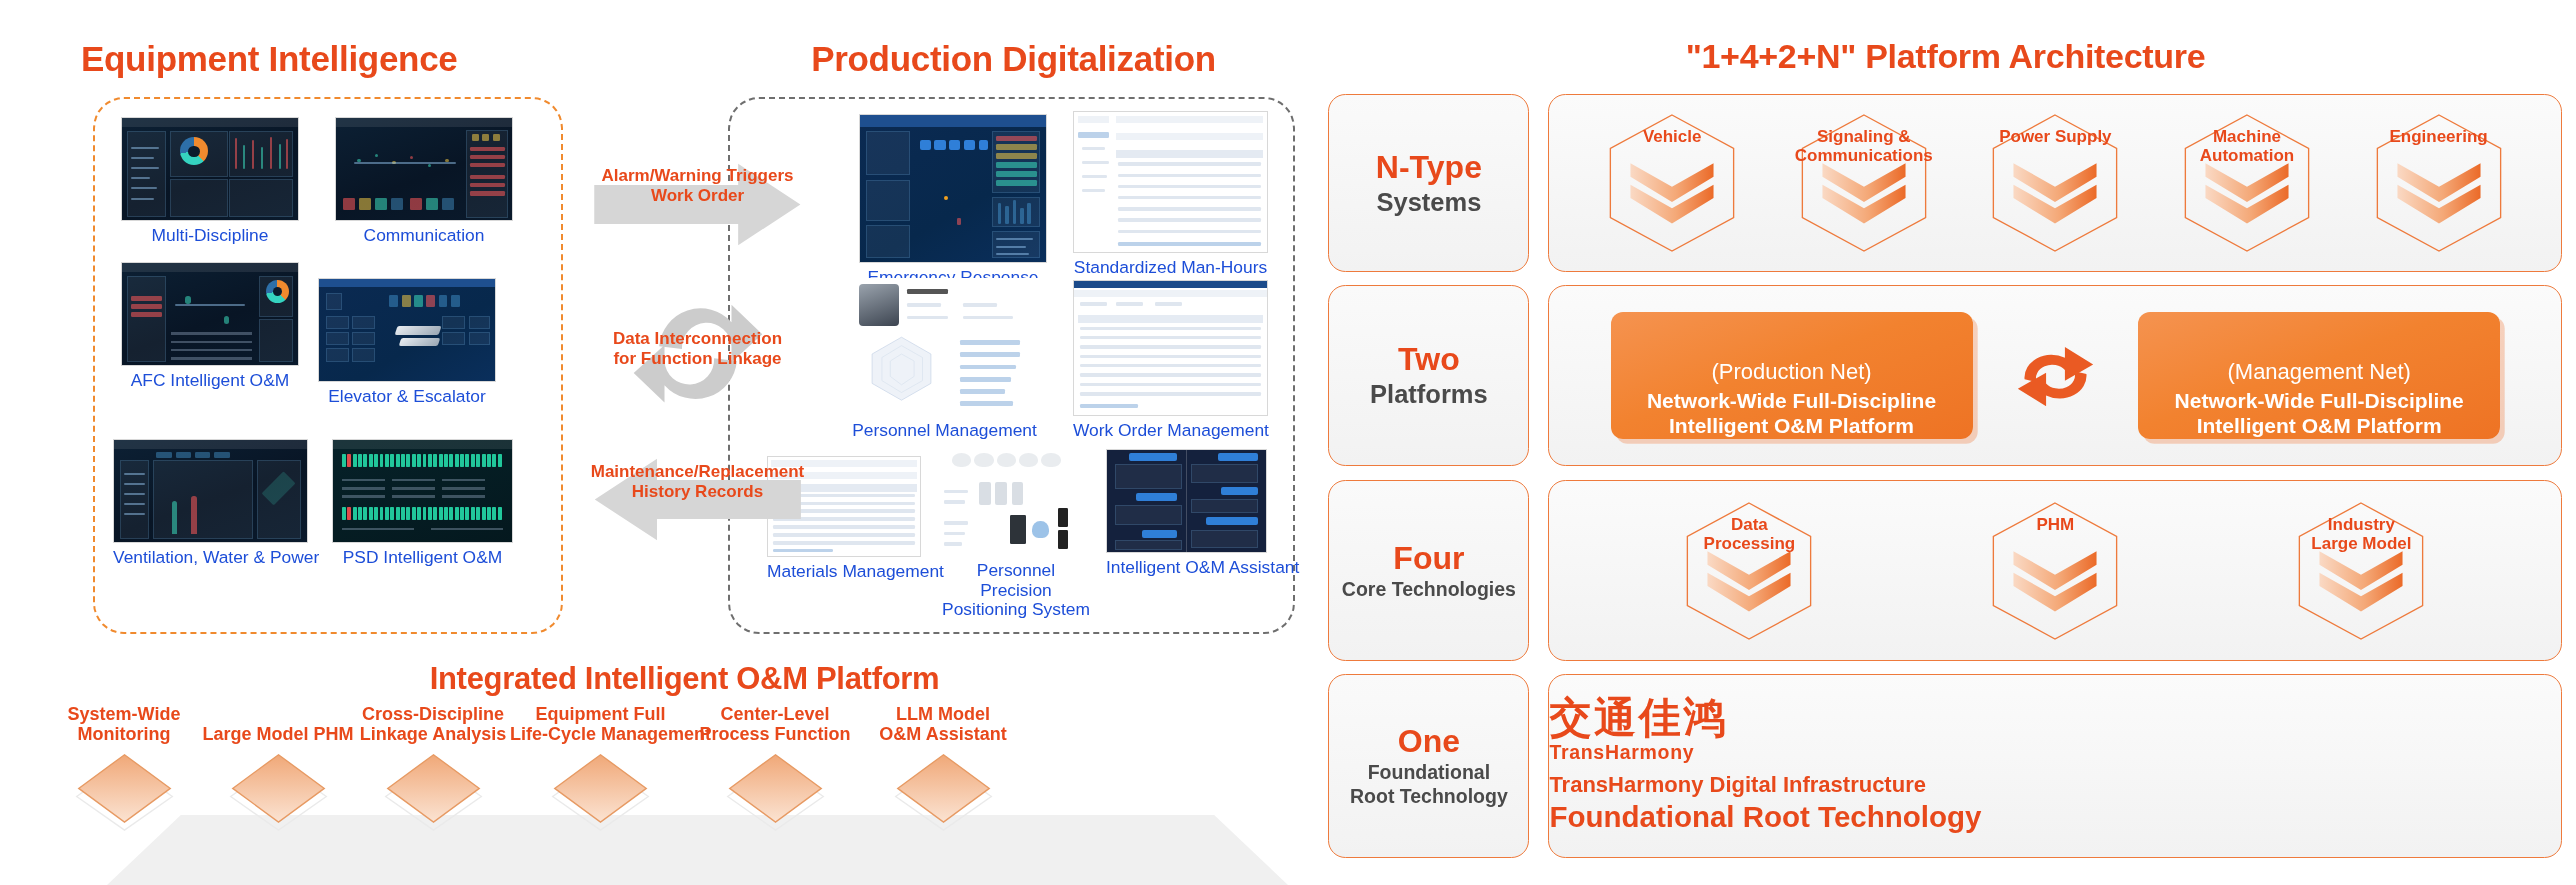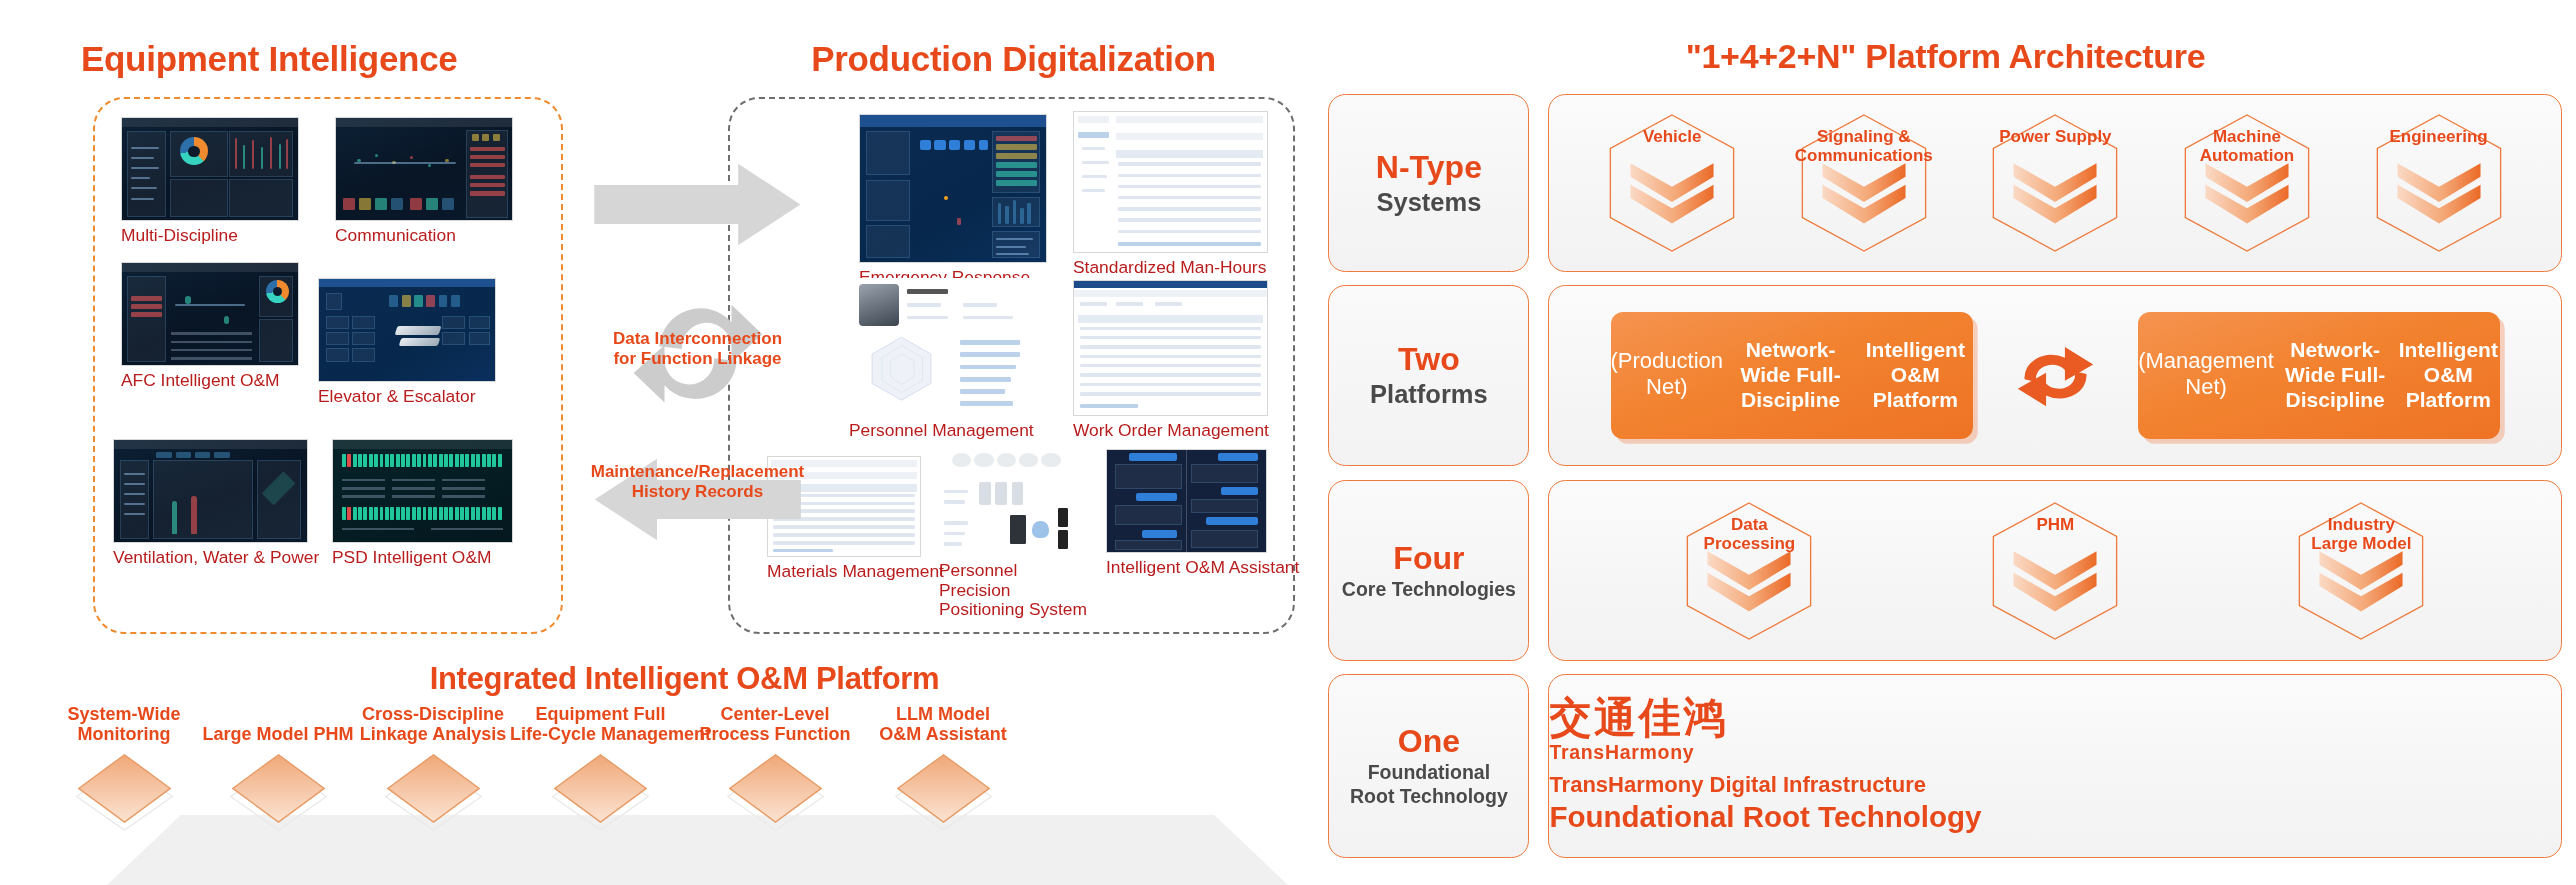--- a/index.html
+++ b/index.html
@@ -41,22 +41,22 @@
   
   .tile { position:absolute; }
   .shot {
     width:100%;
     border:0.7px solid #d8d8d8;
     background:#0d1b2a;
     position:relative;
     overflow:hidden;
   }
   .cap {
-    text-align:left;
-    color:#b91c1c;
+    text-align:center;
+    color:#1d4ed8;
     font-size:17.4px;
     margin-top:5.4px;
     line-height:1.12;
     white-space:nowrap;
   }
   .cap.wrap { white-space:normal; }
 
   
   .scr { width:100%; height:100%; position:relative; }
   .scr-dark { background:linear-gradient(160deg,#0c2034 0%,#081525 55%,#0a1a2c 100%); }
@@ -142,21 +142,21 @@
     position:absolute; left:-13.4px; right:-13.4px; top:17.4px;
     text-align:center; color:#E8491B; font-weight:bold;
     font-size:17px; line-height:1.1; z-index:3;
   }
 
   
   .plat-card {
     position:relative; width:362px; height:127px; border-radius:12px;
     background:linear-gradient(160deg,#F59350 0%,#F2822F 45%,#EE7324 100%);
     box-shadow:4.7px 4.7px 0 rgba(238,122,60,.32);
-    display:flex; flex-direction:row; align-items:center; justify-content:flex-end;
+    display:flex; flex-direction:column; align-items:center; justify-content:flex-end;
     color:#ffffff; text-align:center;
   }
   .plat-card::before{
     content:""; position:absolute; left:2.7px; right:2.7px; top:-6px; height:9.4px;
     border-radius:6.7px 6.7px 0 0;
     background:linear-gradient(90deg,#E8491B,#F6A169);
     z-index:-1;
   }
   .plat-net { font-size:22px; font-weight:normal; margin-bottom:4px; }
   .plat-line { font-size:21px; font-weight:bold; line-height:1.18; }
@@ -396,20 +396,24 @@
           <div class="tbl-row" style="left:5%;top:86%;width:40%;"></div>
           <div class="tbl-row" style="left:55%;top:86%;width:40%;"></div>
         </div>
       </div>
       <div class="cap">PSD Intelligent O&amp;M</div>
     </div>
 
     <svg class="big-arrow" style="left:594px; top:161px; width:208px; height:87px;" viewBox="0 0 310 130">
       <path d="M0,36 L215,36 L215,4 L308,65 L215,126 L215,94 L0,94 Z" fill="#d6d6d6"></path>
     </svg>
+    <div class="arrow-txt" style="left:577px; top:166px; width:241px;">
+      <div>Alarm/Warning Triggers</div>
+      <div>Work Order</div>
+    </div>
 
     <svg class="big-arrow" style="left:631px; top:282px; width:134px; height:144px;" viewBox="0 0 200 215">
       <path d="M42,96 A62,62 0 0 1 150,60 L150,34 L196,78 L150,120 L150,96 A36,36 0 0 0 76,100 Z" fill="#cccccc"></path>
       <path d="M158,118 A62,62 0 0 1 50,154 L50,180 L4,136 L50,94 L50,118 A36,36 0 0 0 124,114 Z" fill="#cccccc"></path>
     </svg>
     <div class="arrow-txt" style="left:550px; top:329px; width:295px;">
       <div>Data Interconnection</div>
       <div>for Function Linkage</div>
     </div>
 

